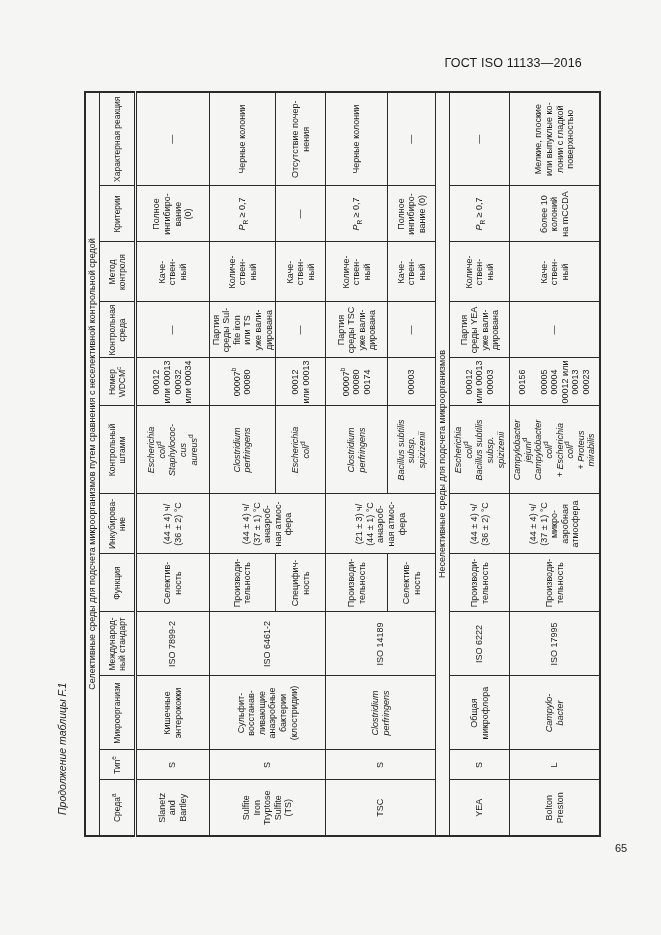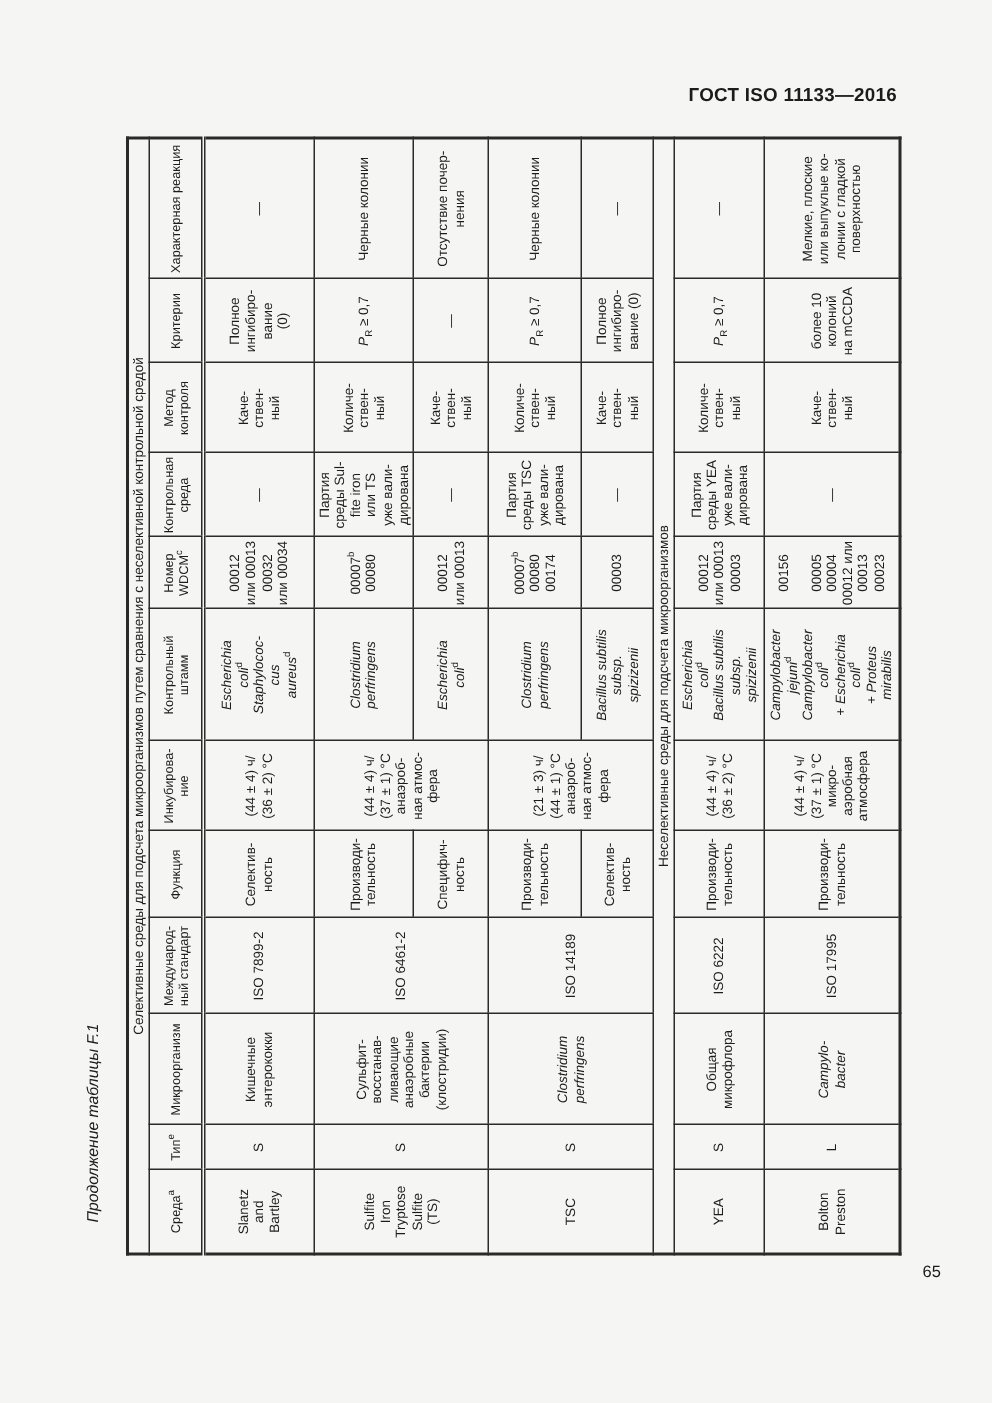--- a/index.html
+++ b/index.html
@@ -2,22 +2,22 @@
 <html><head>
 <meta charset="utf-8">
 <style>
   html,body{margin:0;padding:0;}
   body{
     width:661px;height:935px;position:relative;overflow:hidden;
     background:#f5f5f3;color:#1c1c1c;
     font-family:"Liberation Sans","DejaVu Sans",sans-serif;
   }
   .gost-code{
-    position:absolute;top:56px;right:63px;
-    font-size:12.5px;font-weight:700;letter-spacing:.2px;
+    position:absolute;top:56px;right:79px;
+    font-size:12.5px;font-weight:400;letter-spacing:.2px;
   }
   .page-number{
     position:absolute;left:581px;top:842px;font-size:11px;padding-left:34px;
   }
   .rot-wrap{
     position:absolute;left:56px;top:837px;width:744px;
     transform:rotate(-90deg);transform-origin:0 0;
   }
   .caption{
     height:28px;box-sizing:border-box;padding-left:22px;padding-top:0;

